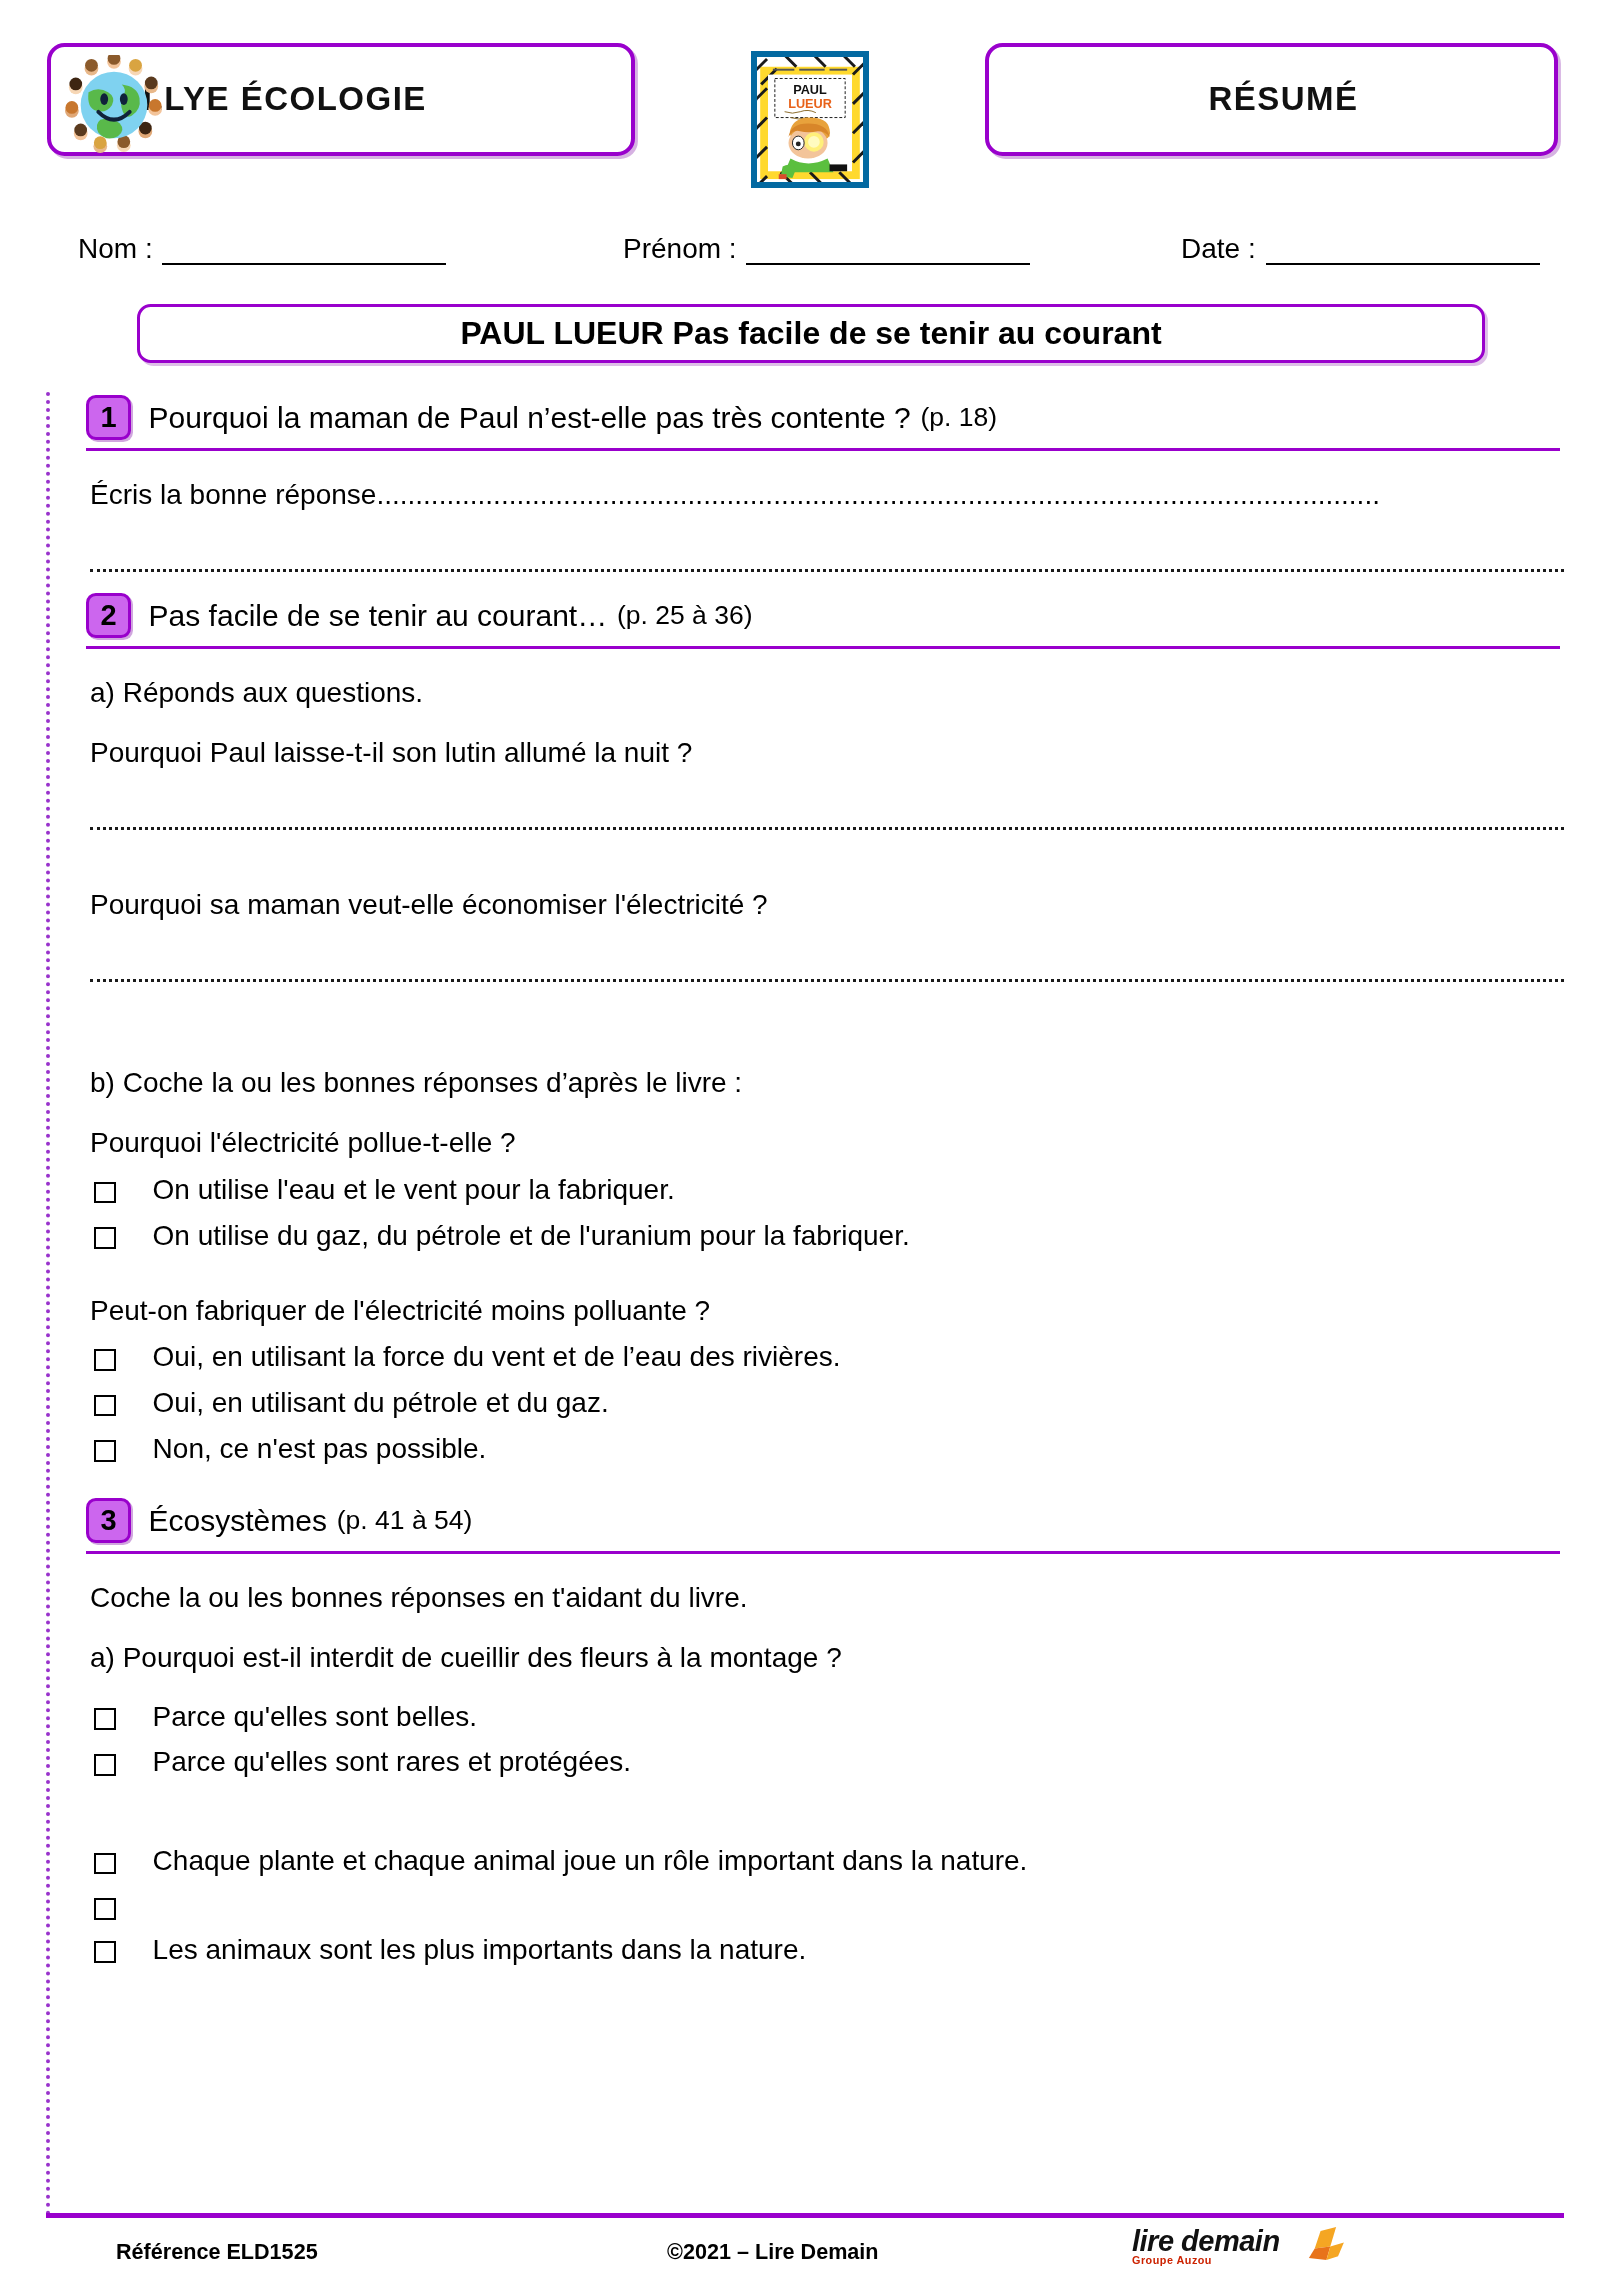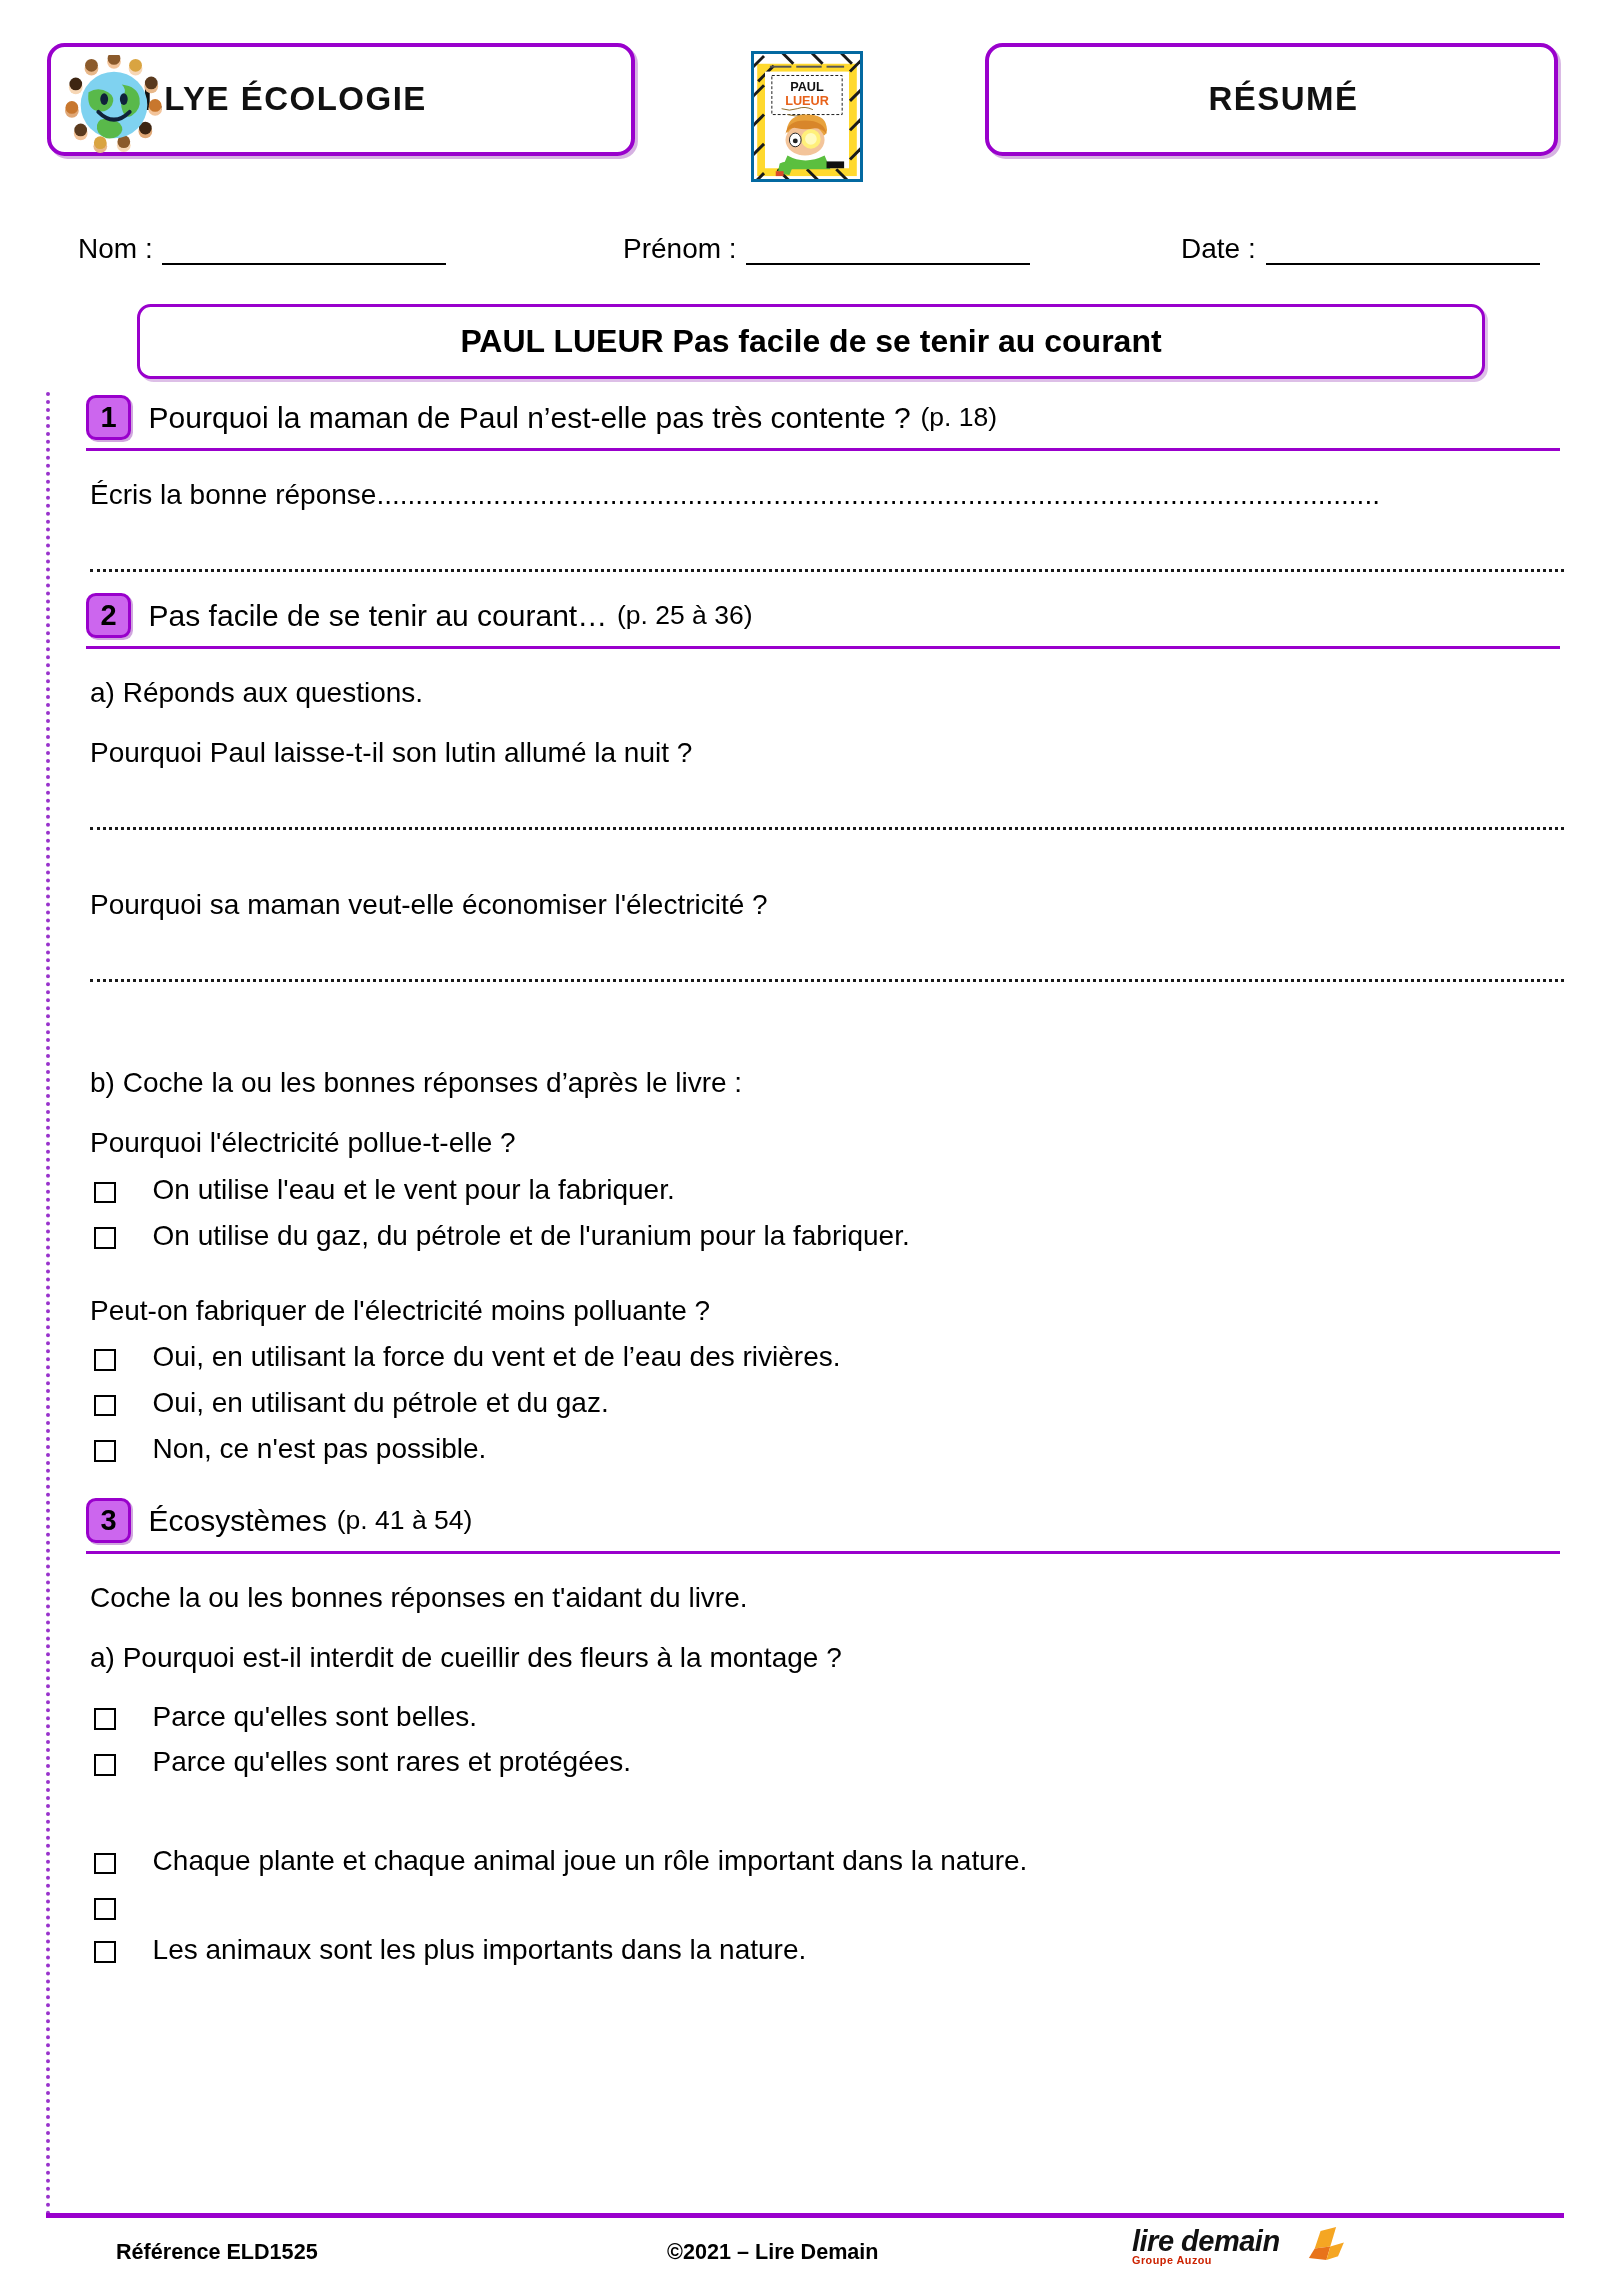--- a/index.html
+++ b/index.html
@@ -55,21 +55,21 @@
     position: absolute;
     left: 13.7px; top: 7.8px;
     width: 98px; height: 98px;
   }
 
   
   .book-cover {
     position: absolute;
     left: 751px; top: 17.6px;
     width: 106px; height: 125px;
-    border: 3px solid #0369a1;
+    border: 6px solid #0369a1;
     background: #fdfdf8;
     overflow: hidden;
   }
 
   
   .name-row {
     position: absolute;
     top: 233px; left: 0; right: 0;
     height: 45px;
     font-size: 28px;
@@ -90,21 +90,21 @@
     height: 25.5px;
   }
   .nf-nom .nf-line    { width: 284px; }
   .nf-prenom .nf-line { width: 284px; }
   .nf-date .nf-line   { width: 274px; }
 
   
   .sheet-title {
     position: absolute;
     top: 304px; left: 137px;
-    width: 1348px; height: 75px;
+    width: 1348px; height: 59px;
     border: 3.9px solid #9900CC;
     border-radius: 13.7px;
     background: #ffffff;
     box-sizing: border-box;
     display: flex;
     align-items: center;
     justify-content: center;
     font-size: 32px;
     font-weight: bold;
     box-shadow: 2.9px 2.9px 0 rgba(120,0,160,0.25);

